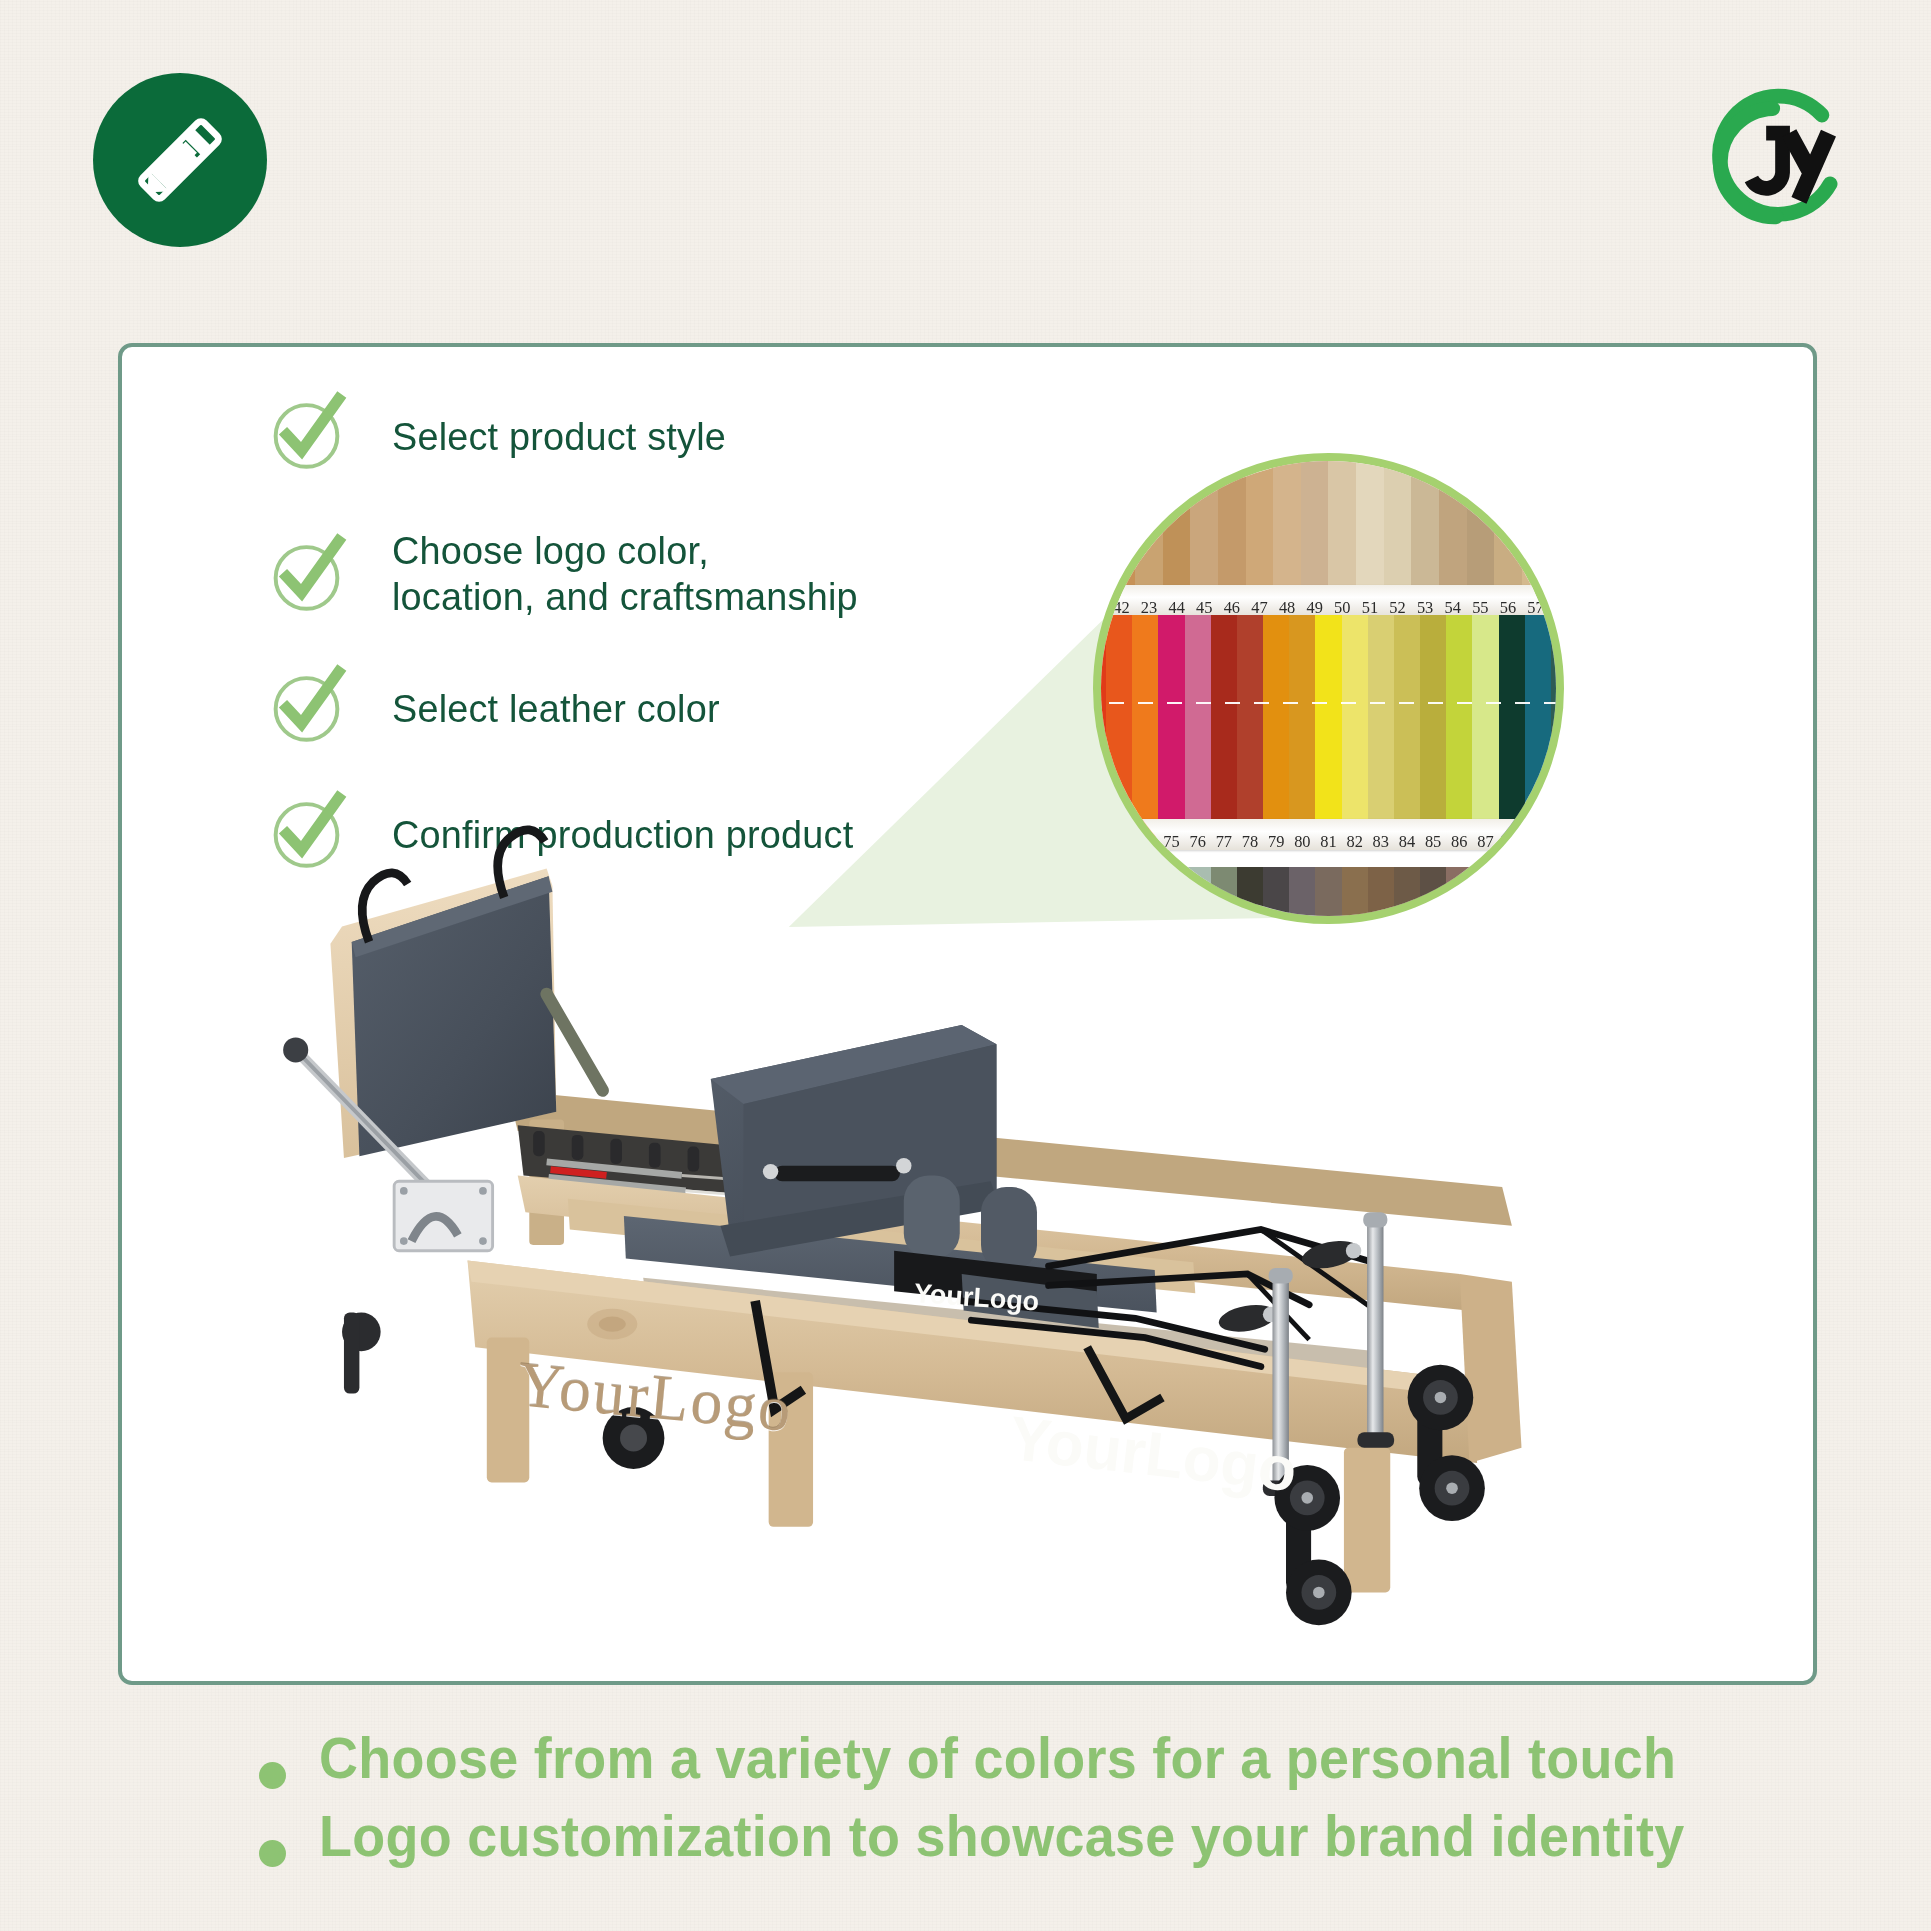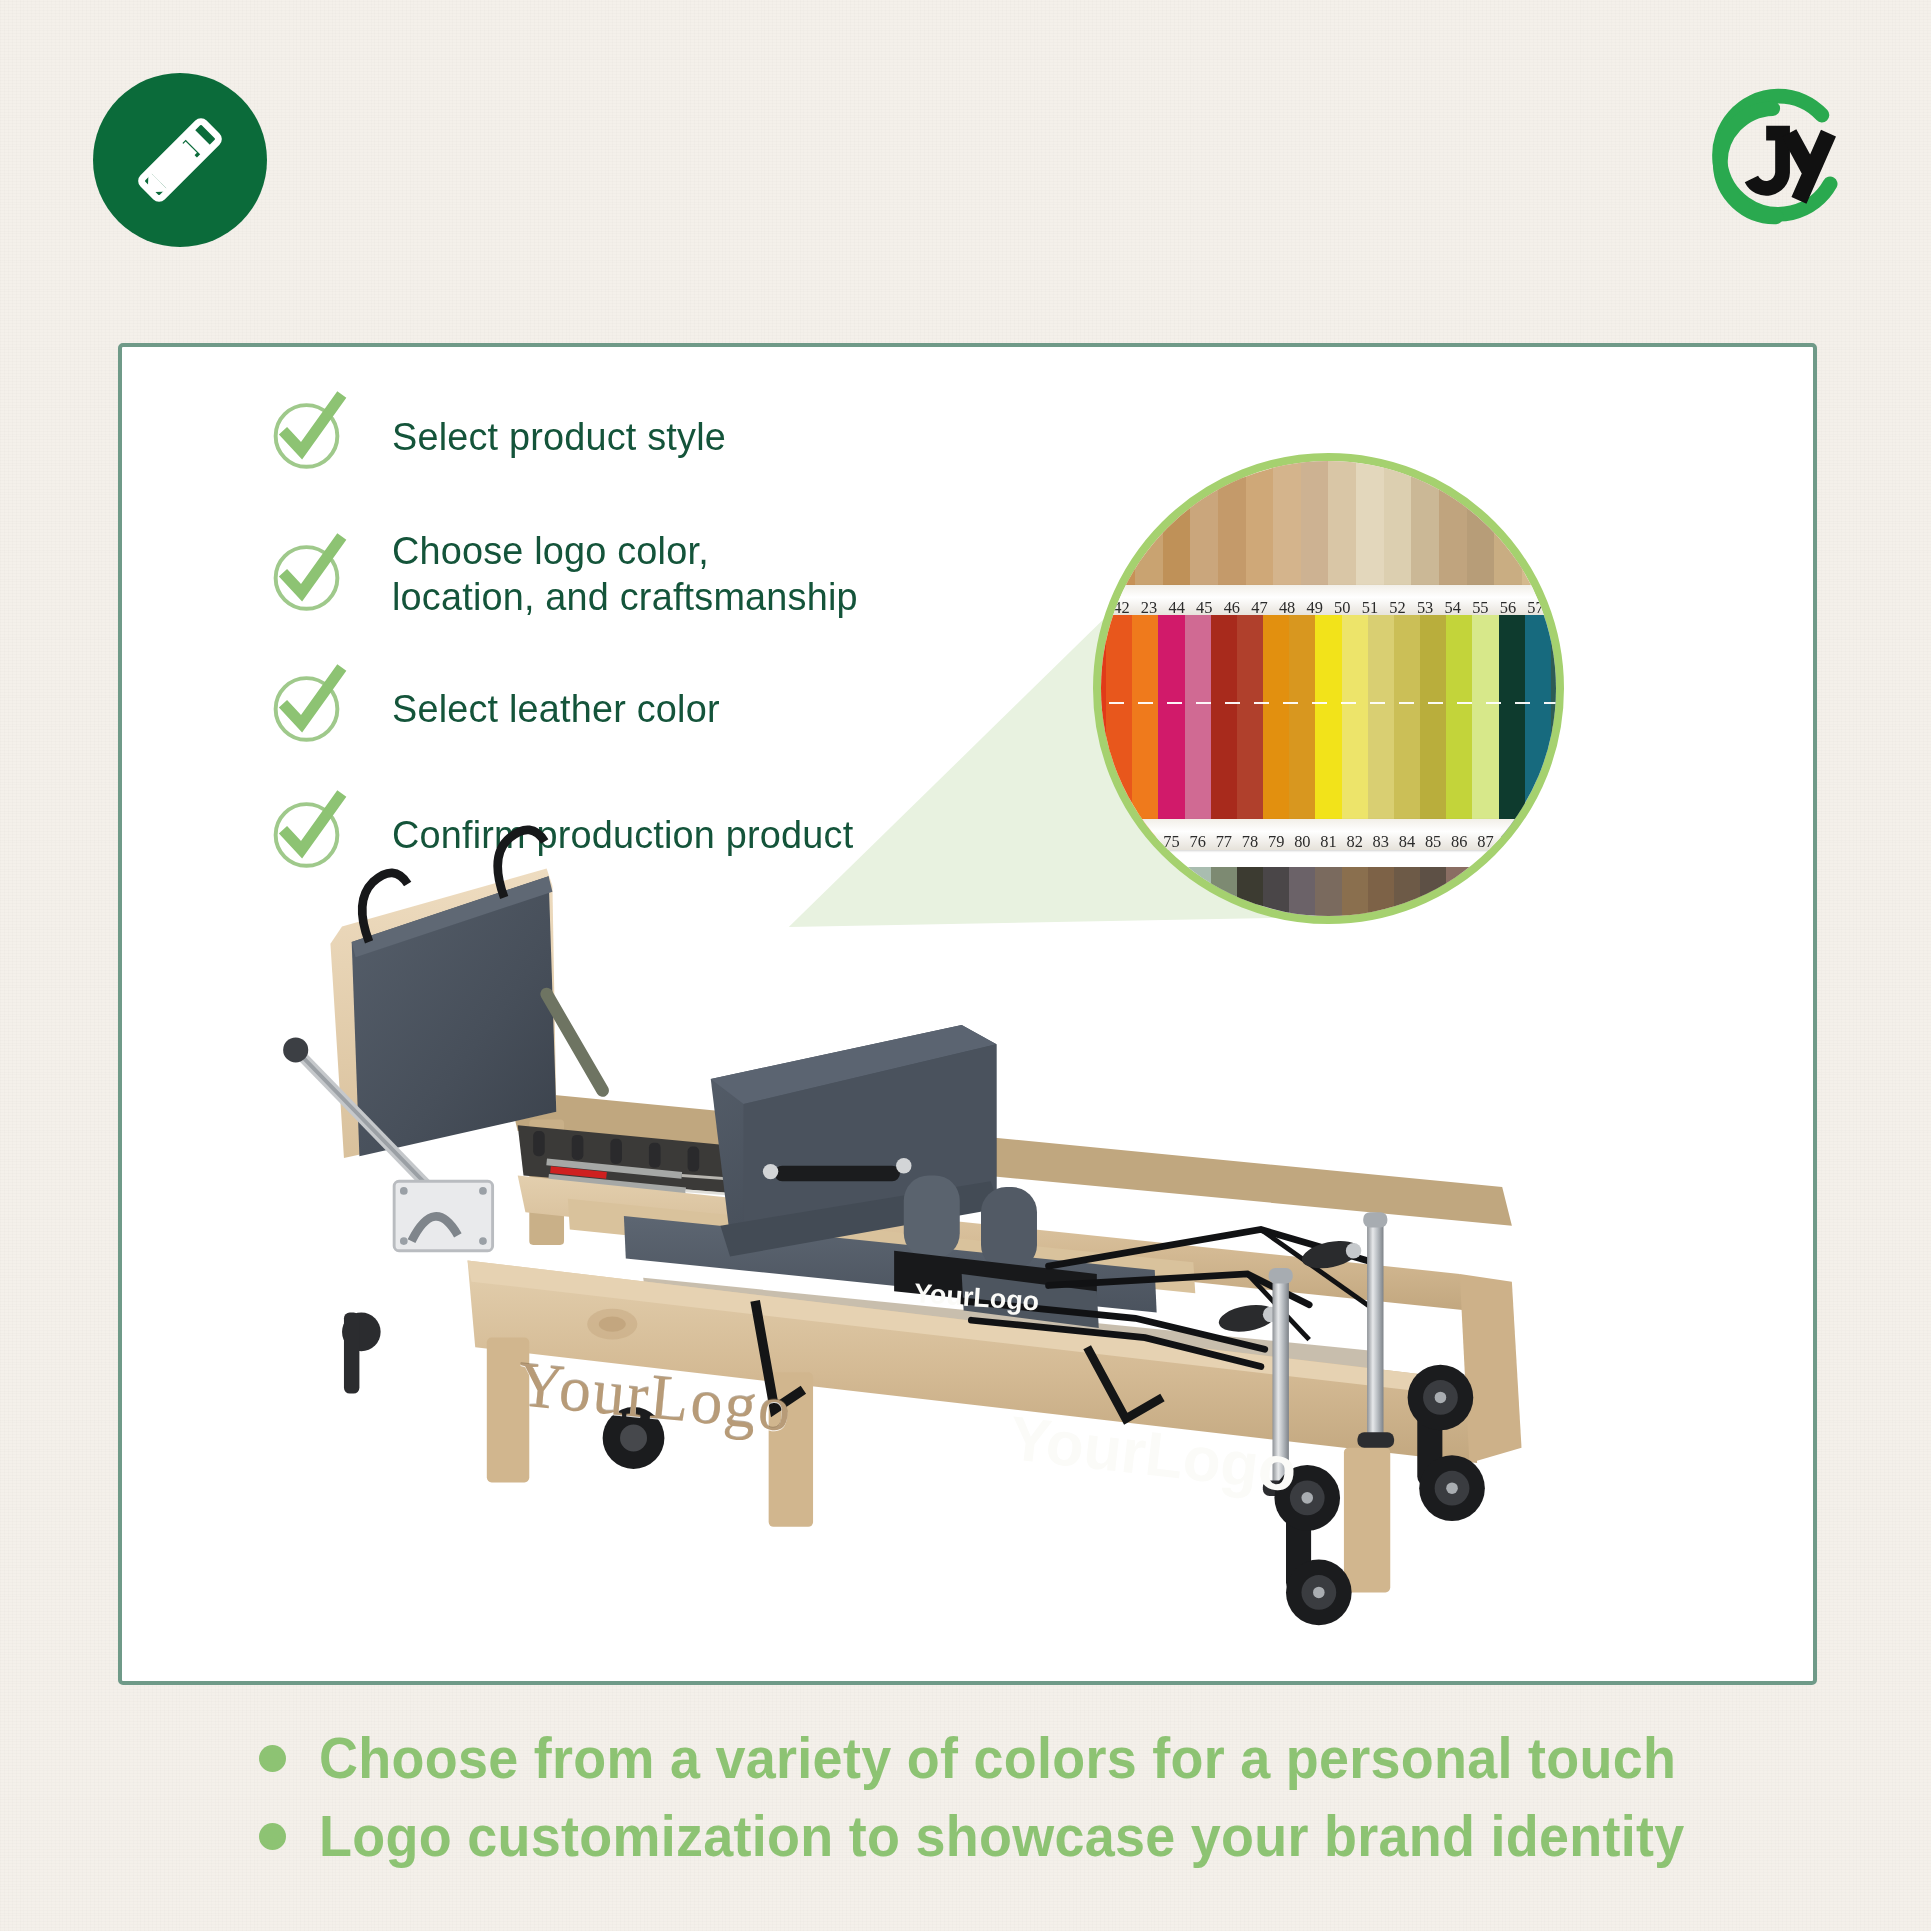--- a/index.html
+++ b/index.html
@@ -55,21 +55,21 @@
   }
   .brand-logo svg{ width:100%; height:100%; display:block; }
 
   
   .card{
     position:absolute;
     left:118px; top:343px;
     width:1699px; height:1342px;
     background:#ffffff;
     border:4.8px solid #6f9a88;
-    border-radius:5px;
+    border-radius:14px;
     overflow:hidden;
   }
 
   
   .checklist{
     position:absolute; left:145px; top:53px; width:714px;
   }
   .check-row{
     display:flex; align-items:flex-start;
     margin-bottom:53px; position:relative;
@@ -157,21 +157,21 @@
     font-family:"Liberation Sans", sans-serif;
     color:#fbfbf8; font-weight:700;
     pointer-events:none;
   }
 
   
   .footer{
     position:absolute; left:0; top:1728px; width:1931px;
   }
   .foot-row{
-    display:flex; align-items:center;
+    display:flex; align-items:flex-end;
     margin-left:259px; margin-bottom:17.4px;
   }
   .foot-dot{
     flex:0 0 auto;
     width:27px; height:27px; border-radius:50%;
     background:#8dc373; margin-right:33px;
   }
   .foot-text{
     font-size:58px; color:#8dc373; font-weight:700;
     letter-spacing:0.3px; line-height:1.05;

